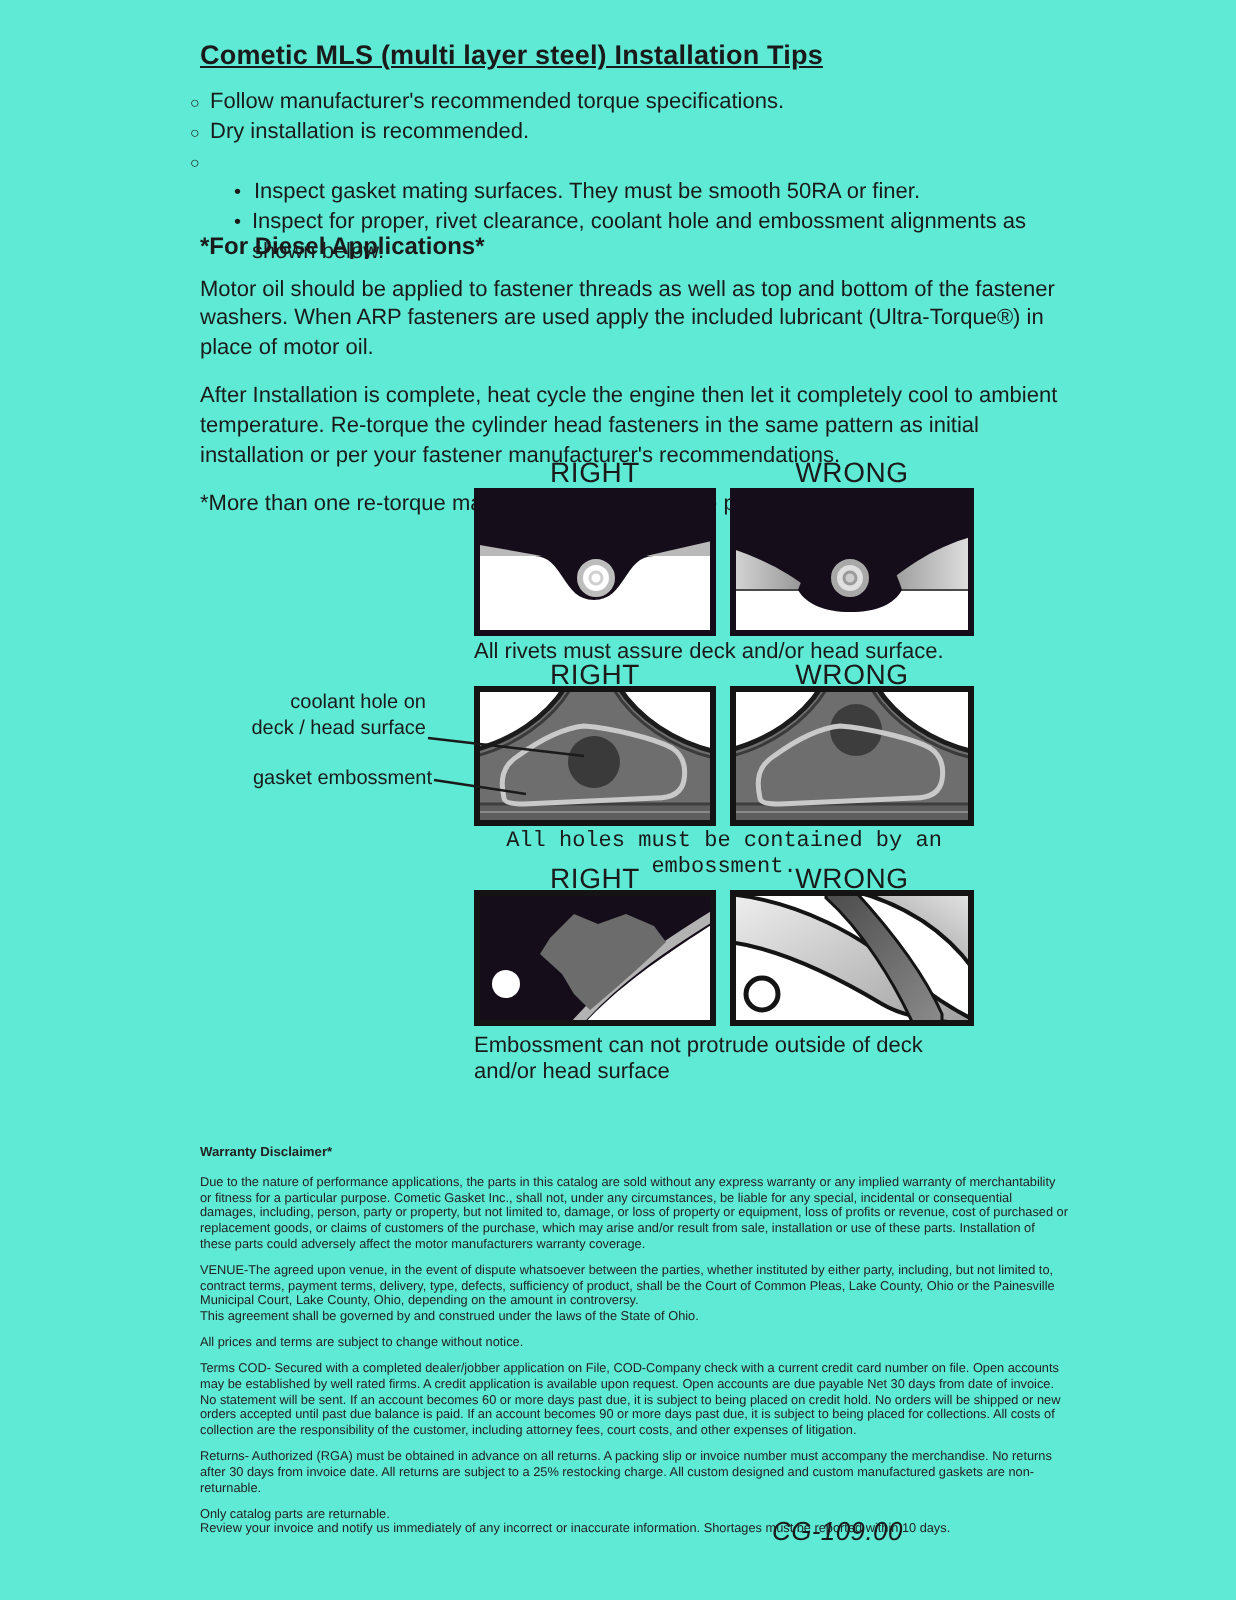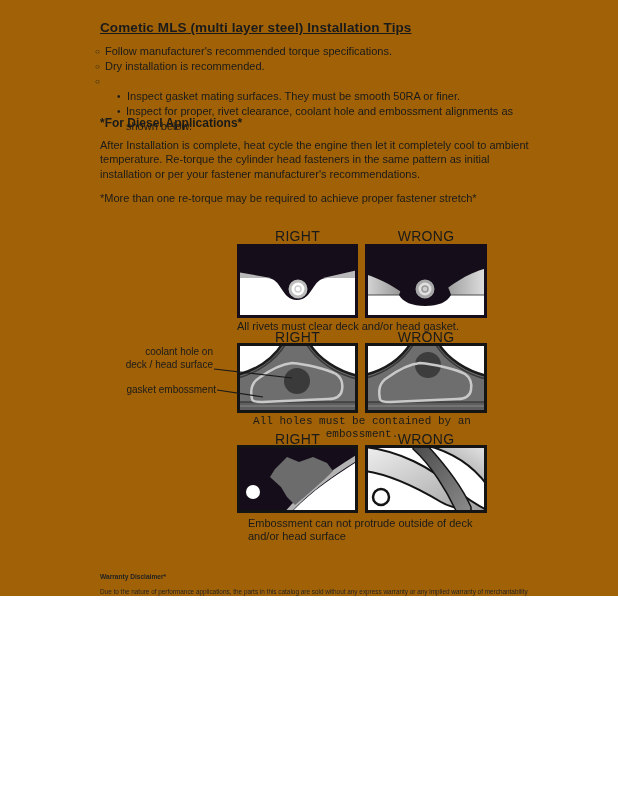--- a/index.html
+++ b/index.html
@@ -1,33 +1,33 @@
 <!DOCTYPE html>
 <html><head>
 <meta charset="utf-8">
 <style>
   * { margin:0; padding:0; box-sizing:border-box; }
   html,body { background:#ffffff; }
   .page {
-    position:relative; width:618px; height:596px; background:#a16207;
+    position:relative; width:618px; height:800px; background:#5eead4;
     font-family:"Liberation Sans", sans-serif; color:#1a1a1a; overflow:hidden;
   }
   .title {
     position:absolute; left:100px; top:20px; font-size:13.5px; font-weight:bold;
     text-decoration:underline; letter-spacing:0.1px;
   }
   .bullets { position:absolute; left:95px; top:44px; width:440px; font-size:11px; }
   .b-row { display:flex; line-height:15px; }
   .b-marker { width:10px; font-size:8px; line-height:15px; text-align:left; }
   .sub { padding-left:22px; }
   .sub .b-marker { font-size:10px; }
   .diesel { position:absolute; left:100px; top:116px; width:436px; font-size:11px; line-height:14.6px; }
   .diesel h2 { font-size:12px; margin-bottom:7px; }
   .diesel p { margin-bottom:10px; }
-  .pre { white-space:pre-line;margin-left:11px; }
+  .pre { white-space:pre-line; }
   .dlabel { position:absolute; font-size:14px; letter-spacing:0.3px; text-align:center; width:121px; }
   .dbox { position:absolute; width:121px; }
   .dbox svg { display:block; width:100%; height:100%; }
   .caption { position:absolute; font-size:11px; line-height:13px; }
   .ann { position:absolute; font-size:10px; line-height:12.5px; text-align:right; white-space:pre-line; }
   .leaders { position:absolute; left:100px; top:330px; width:440px; height:100px; pointer-events:none; }
   .disclaimer { position:absolute; left:100px; top:573px; width:434px; font-size:6.4px; line-height:1.2; color:#222; }
   .disclaimer h3 { font-size:6.6px; margin-bottom:7px; }
   .disclaimer p { margin-bottom:5.5px; white-space:pre-line; }
   .footer-code { position:absolute; left:386px; top:758px; font-size:13px; letter-spacing:0.2px;font-style:italic; }
@@ -56,20 +56,21 @@
       <span>Inspect gasket mating surfaces.  They must be smooth 50RA or finer.</span>
     </div>
     <div class="b-row sub">
       <span class="b-marker">•</span>
       <span>Inspect for proper, rivet clearance, coolant hole and embossment alignments as shown below.</span>
     </div>
   </div>
 
   <div class="diesel">
     <h2>*For Diesel Applications*</h2>
+    <p>Motor oil should be applied to fastener threads as well as top and bottom of the fastener washers. When ARP fasteners are used apply the included lubricant (Ultra-Torque®) in place of motor oil.</p>
     <p>After Installation is complete, heat cycle the engine then let it completely cool to ambient temperature. Re-torque the cylinder head fasteners in the same pattern as initial installation or per your fastener manufacturer's recommendations.</p>
     <p>*More than one re-torque may be required to achieve proper fastener stretch*</p>
   </div>
 
   <div class="dlabel" style="left:237px; top:228px;">RIGHT</div>
   <div class="dlabel" style="left:365px; top:228px; width:122px;">WRONG</div>
 
   <div class="dbox" style="left:237px; top:244px; height:74px;">
     <svg viewBox="0 0 121 74">
       <rect width="121" height="74" fill="#150e1a"></rect>
@@ -99,21 +100,21 @@
       <path d="M122,24 C100,30 85,42 74,51 L122,51 Z" fill="url(#gw2)"></path>
       <rect x="0" y="51" width="122" height="21" fill="#ffffff"></rect>
       <line x1="0" y1="51" x2="122" y2="51" stroke="#4a4a4a" stroke-width="1"></line>
       <path d="M34,51 C40,34 48,29 60,29 C76,29 82,38 86,51 C82,58 74,62 60,62 C47,62 38,58 34,51 Z" fill="#150e1a"></path>
       <circle cx="60" cy="45" r="8" fill="#e0e0e0" stroke="#a8a8a8" stroke-width="3"></circle>
       <circle cx="60" cy="45" r="3" fill="#cfcfcf" stroke="#9a9a9a" stroke-width="1.5"></circle>
       <rect x="1.5" y="1.5" width="119" height="71" fill="none" stroke="#150e1a" stroke-width="3"></rect>
     </svg>
   </div>
 
-  <div class="caption" style="left:237px; top:320px;">All rivets must clear deck and/or head gasket.</div>
+  <div class="caption" style="left:237px; top:320px;">All rivets must assure deck and/or head surface.</div>
 
   <div class="dlabel" style="left:237px; top:329px;">RIGHT</div>
   <div class="dlabel" style="left:365px; top:329px; width:122px;">WRONG</div>
 
   <div class="ann" style="left:100px; top:346px; width:113px;">coolant hole on
 deck / head surface</div>
   <div class="ann" style="left:100px; top:384px; width:116px;text-align:right;">gasket embossment</div>
 
   <div class="dbox" style="left:237px; top:343px; height:70px;">
     <svg viewBox="0 0 121 70">

